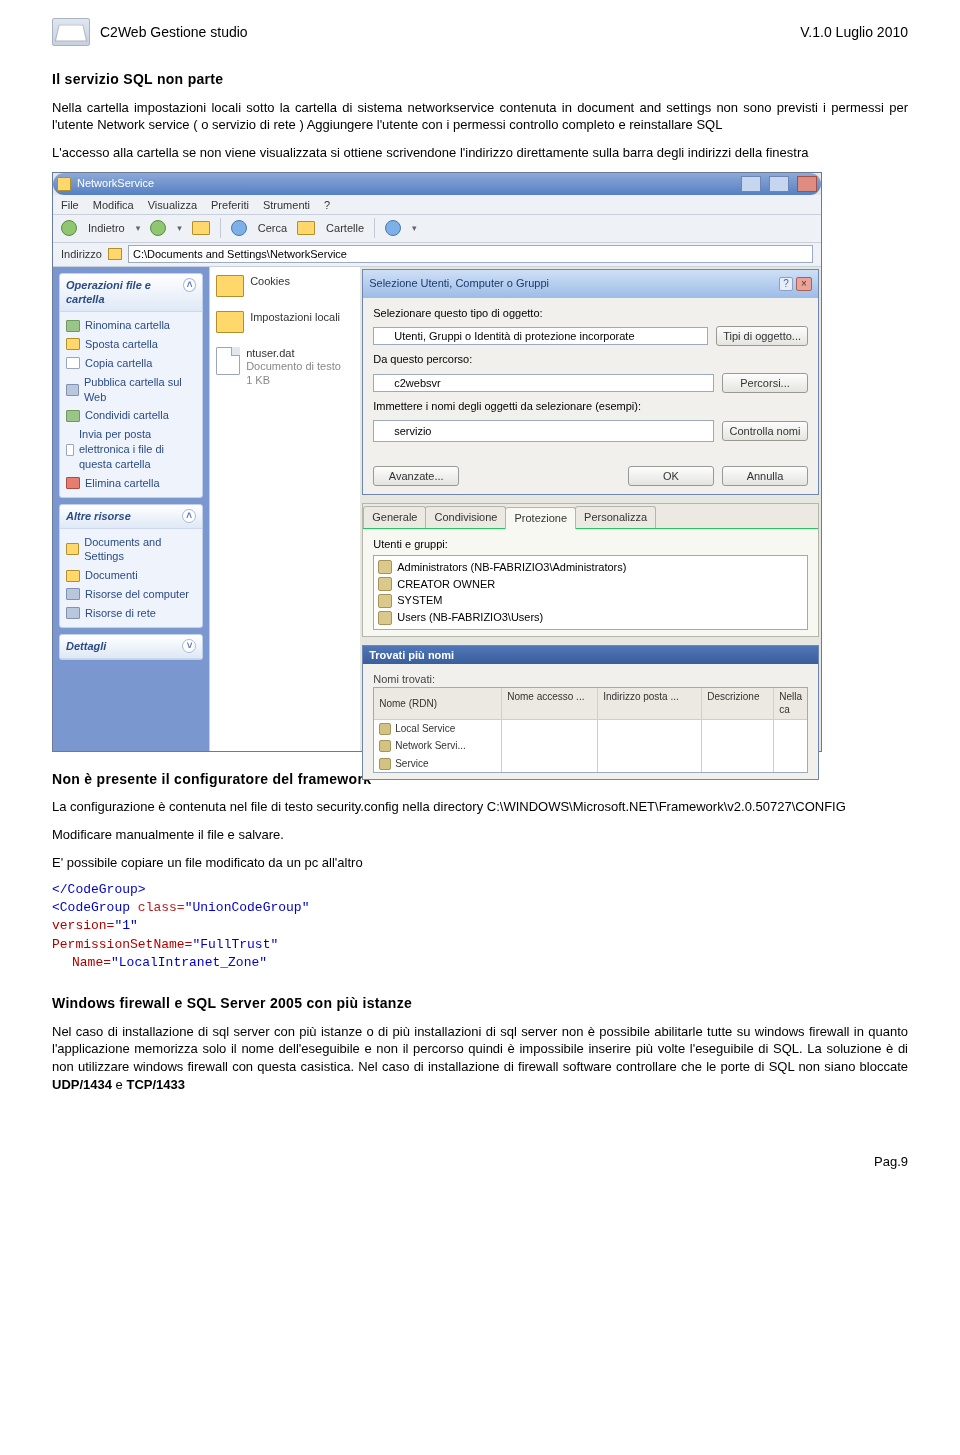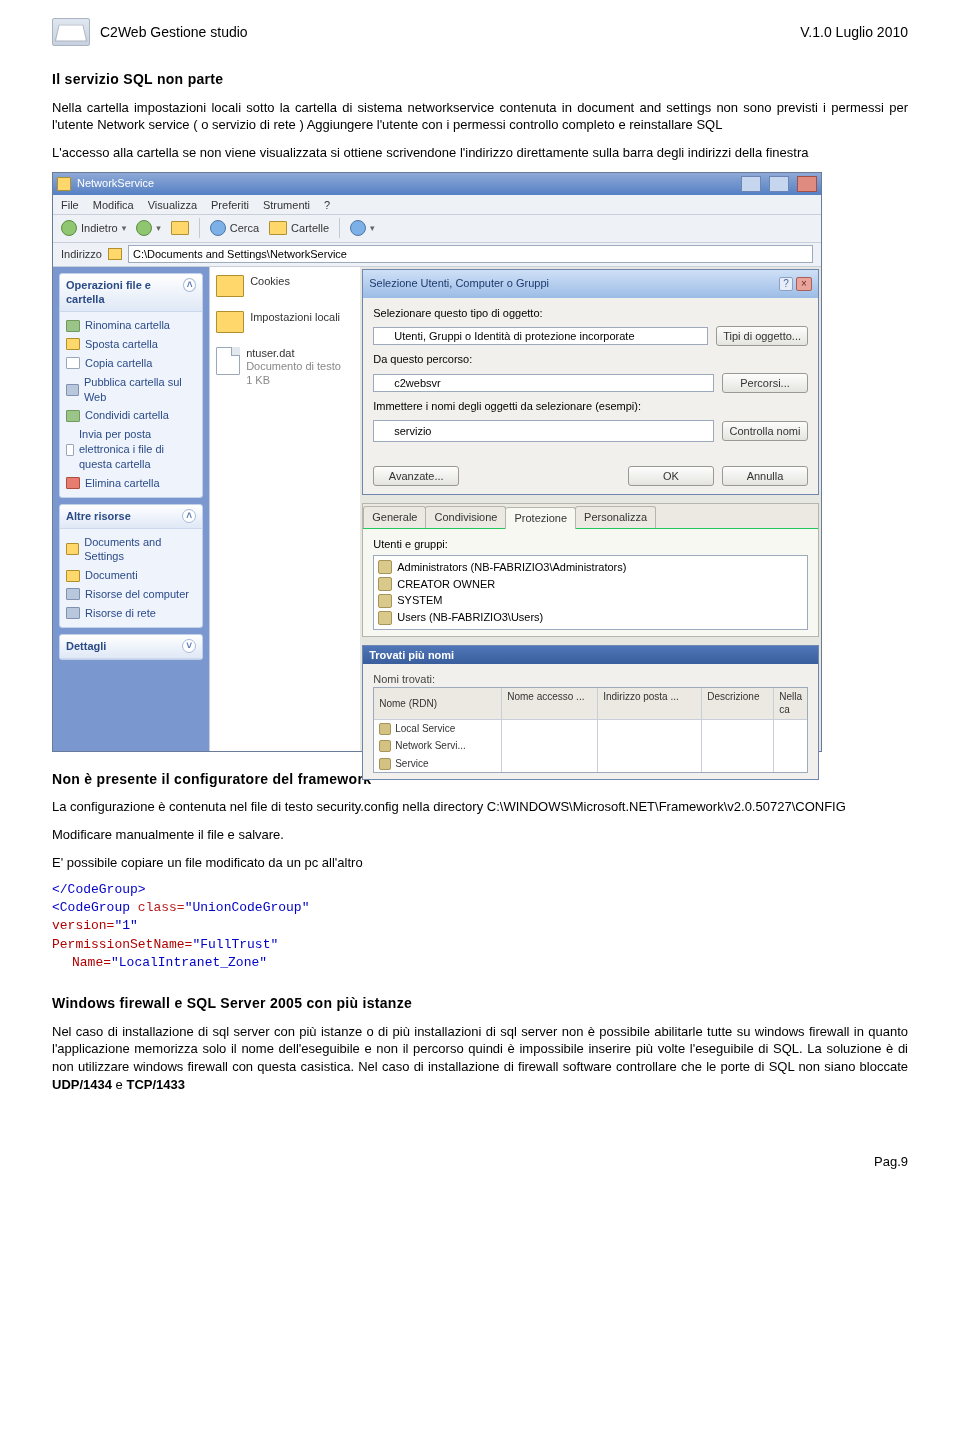--- a/index.html
+++ b/index.html
@@ -72,52 +72,53 @@
     position: relative;
     display: flex;
     flex-direction: column;
   }
   .shot .titlebar {
     height: 22px;
     background: linear-gradient(#8ea9d6,#5580c4);
     color: #fff;
     display: flex; align-items: center; gap: 6px;
     padding: 0 4px;
+    border-radius: 11px;
   }
   .titlebar .tb-ico { width:14px;height:14px;background:#ffd76a;border:1px solid #b08f2d;border-radius:1px;}
   .titlebar .spacer { flex:1; }
   .titlebar .wbtn { width:20px;height:16px;background:#c7d6ef;border:1px solid #6c85b2;margin-left:2px;}
   .titlebar .wbtn.red{background:#e08b7f;border-color:#a05047;}
   .shot .menubar {
     height: 20px; background:#eef1f6; border-bottom:1px solid #c9cfda;
     display:flex; gap:14px; padding:3px 8px; color:#333;
   }
   .shot .toolbar {
     height: 28px; background:#eef1f6; border-bottom:1px solid #c9cfda;
     display:flex; align-items:center; gap:10px; padding:0 8px;
   }
-  .tb-btn { display:flex; align-items:center; gap:4px; color:#333; }
+  .tb-btn { display:flex; align-items:center; gap:11px; color:#333; }
   .tb-btn .ico { width:16px;height:16px;background:#8fc66f;border-radius:50%;border:1px solid #5a8c42;}
   .tb-btn .ico.blue{background:#7db0e6;border-color:#4a78aa;}
   .tb-btn .ico.fold{width:18px;height:14px;background:#ffd76a;border:1px solid #b08f2d;border-radius:1px;}
   .tb-btn .drop{font-size:9px;color:#666;}
   .sep{width:1px;height:20px;background:#c3c9d4;}
   .addrbar{
     height:24px;background:#eef1f6;border-bottom:1px solid #c9cfda;
     display:flex;align-items:center;gap:6px;padding:0 8px;color:#333;
   }
   .addrbar input{
     flex:1;height:18px;border:1px solid #9daabd;background:#fff;padding:0 4px;font-size:11px;font-family:inherit;
   }
   .shot-body{flex:1;display:flex;min-height:0;}
   .sidepanel{width:178px;background:#7a98cf;padding:6px;display:flex;flex-direction:column;gap:6px;}
   .panel{background:#eef3fc;border:1px solid #c2d1ea;border-radius:3px;}
   .panel .phead{
     background:linear-gradient(#fff,#dfe8f6);padding:4px 6px;font-weight:bold;color:#2b4b87;
-    display:flex;justify-content:space-between;border-bottom:1px solid #cdd8ec;border-radius:3px 3px 0 0;
+    display:flex;justify-content:space-between;border-bottom:1px solid #cdd8ec;border-radius:3px 3px 0 0;font-style:italic;
   }
   .panel .phead .chev{width:14px;height:14px;border:1px solid #a8b9d8;border-radius:50%;background:#fff;font-size:10px;text-align:center;line-height:12px;color:#5b79b2;}
   .panel .pbody{padding:4px 6px;}
   .pitem{display:flex;align-items:center;gap:5px;padding:2px 0;color:#2b4b87;}
   .pitem .mi{width:14px;height:12px;background:#9bc588;border:1px solid #6f9a5e;border-radius:1px;}
   .pitem .mi.fold{background:#ffd76a;border-color:#b08f2d;}
   .pitem .mi.doc{background:#fff;border-color:#9aa7b8;}
   .pitem .mi.net{background:#b9c7dd;border-color:#7f92b1;}
   .pitem .mi.red{background:#e77d6e;border-color:#aa4d40;}
   .filearea{

